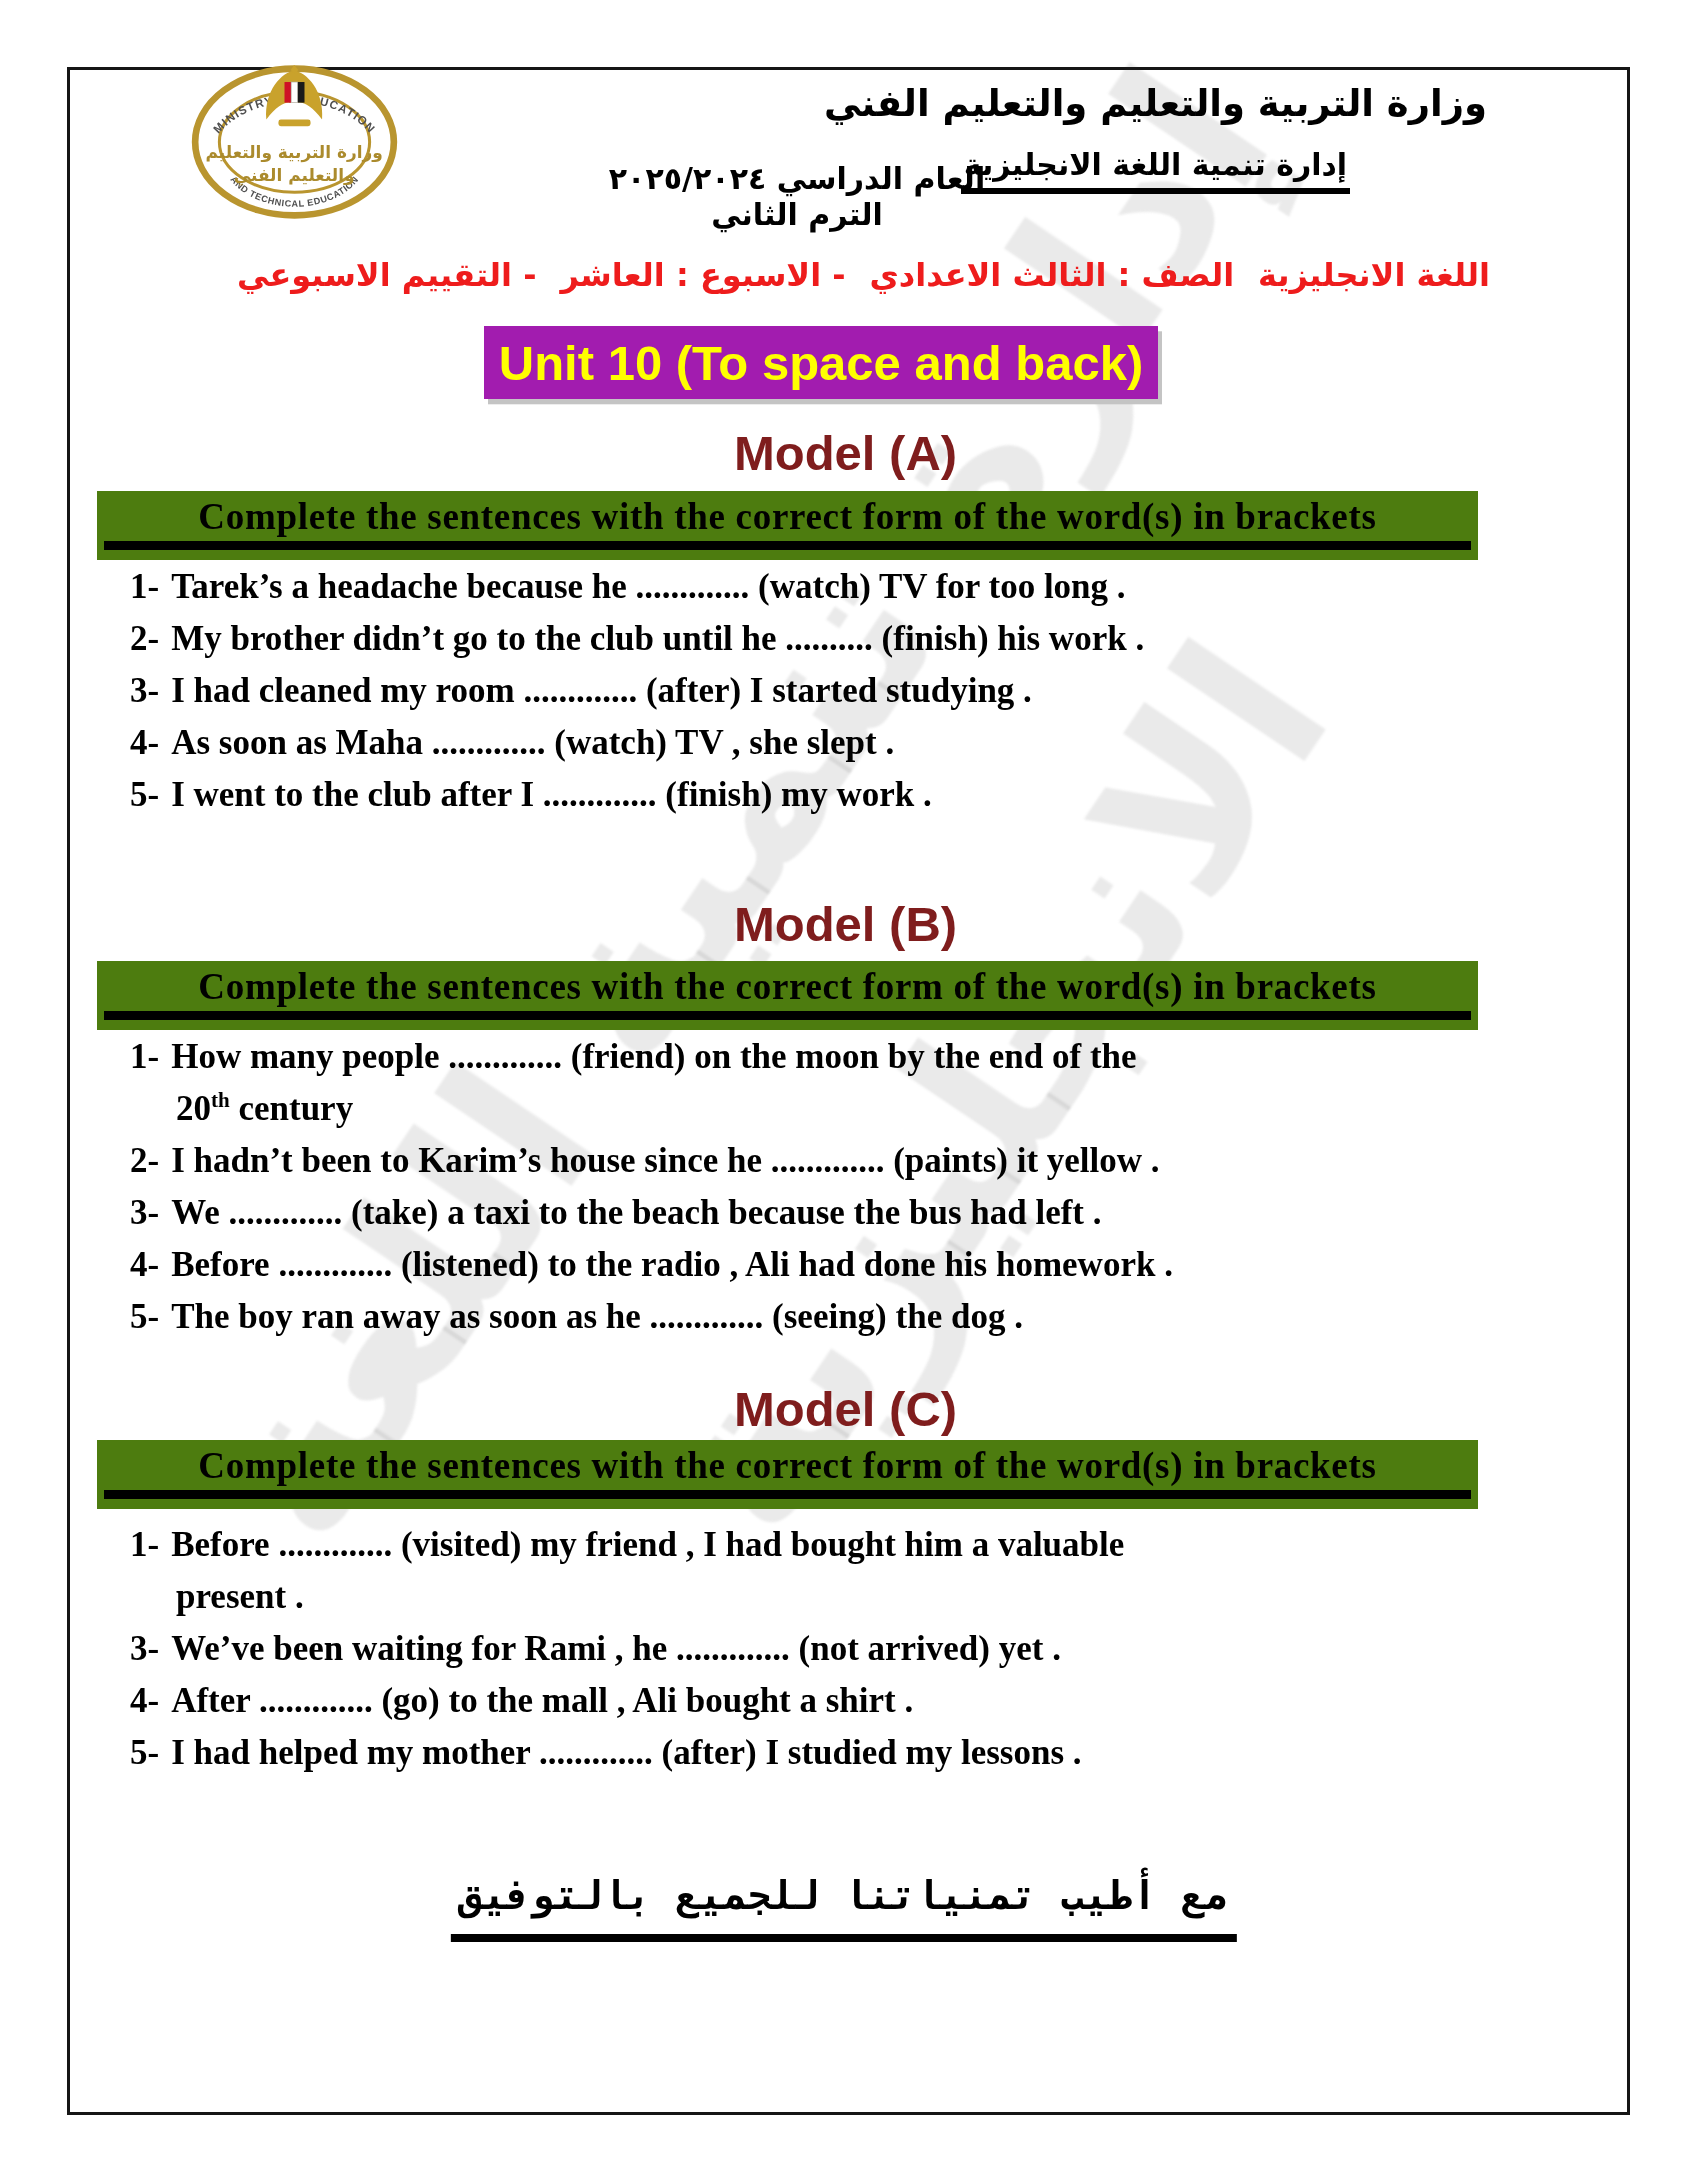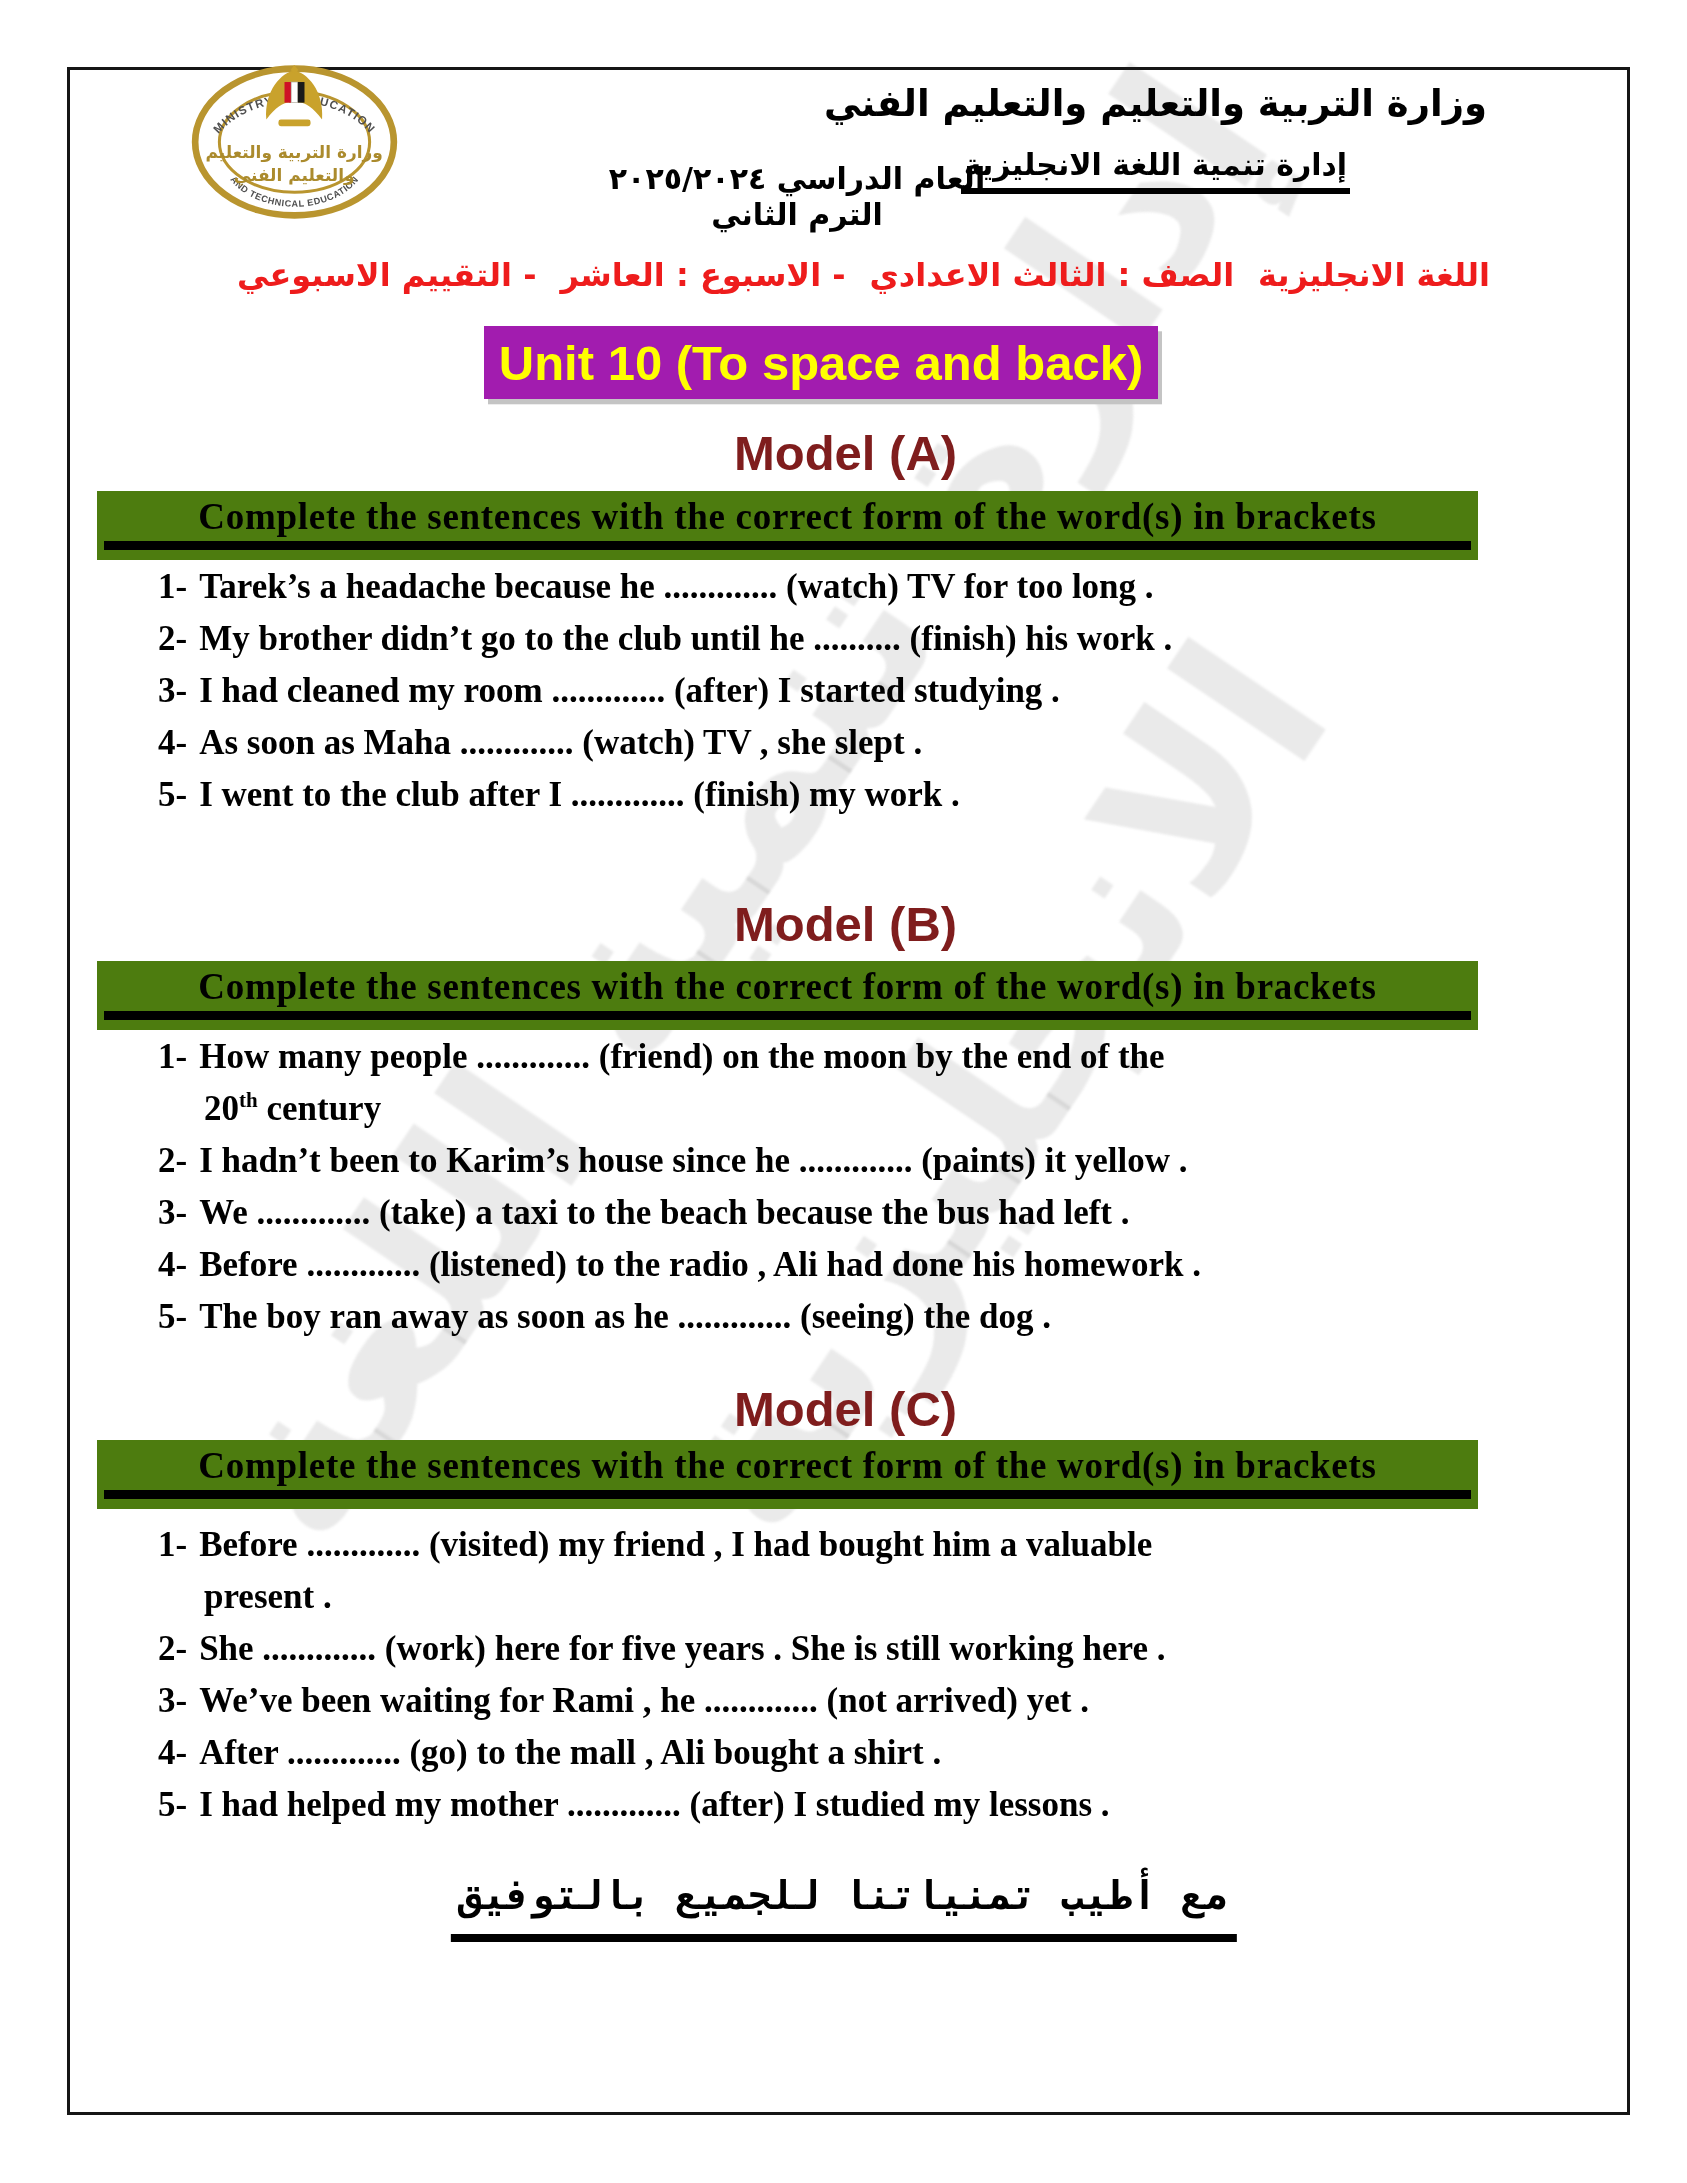--- a/index.html
+++ b/index.html
@@ -62,21 +62,21 @@
     position:absolute;left:97px;width:1381px;background:#4d7c0f;
     padding:5.3px 6.6px 10.6px 6.6px;box-sizing:border-box;
   }
   .yb-a{top:491px;} .yb-b{top:961px;} .yb-c{top:1440px;}
   .ybar-inner{
     border-bottom:9.3px solid #000;padding-bottom:2.6px;text-align:center;
     font-weight:bold;font-size:37px;line-height:42px;letter-spacing:0.7px;
     white-space:nowrap;overflow:hidden;
   }
   
-  .rows{position:absolute;left:130px;width:1416px;margin-left:28px;}
+  .rows{position:absolute;left:130px;width:1416px;}
   .rw-a{top:561px;} .rw-b{top:1031px;} .rw-c{top:1519px;}
   .sent{
     font-weight:bold;font-size:35px;line-height:52px;white-space:nowrap;color:#000;
   }
   .sent .num{display:inline-block;margin-right:12px;}
   .sent.wrap{padding-left:46px;}
   sup{font-size:60%;vertical-align:super;line-height:0;}
   
   .wish{
     position:absolute;top:1875px;left:50%;transform:translateX(-50%);
@@ -160,20 +160,19 @@
   <div class="sent"><span class="num">5-</span><span>The boy ran away as soon as he ............. (seeing) the dog .</span></div>
 </div>
 
 <div class="model-head mh-c">Model (C)</div>
 <div class="ybar yb-c">
   <div class="ybar-inner">Complete the sentences with the correct form of the word(s) in brackets</div>
 </div>
 <div class="rows rw-c">
   <div class="sent"><span class="num">1-</span><span>Before ............. (visited) my friend , I had bought him a valuable</span></div>
   <div class="sent wrap"><span>present .</span></div>
-  <div class="sent"><span class="num">2-</span><span>She ............. (work) here for five years . She is still working here .</span></div>
   <div class="sent"><span class="num">3-</span><span>We’ve been waiting for Rami , he ............. (not arrived) yet .</span></div>
   <div class="sent"><span class="num">4-</span><span>After ............. (go) to the mall , Ali bought a shirt .</span></div>
   <div class="sent"><span class="num">5-</span><span>I had helped my mother ............. (after) I studied my lessons .</span></div>
 </div>
 
 <div class="wish ar">مع أطيب تمنياتنا للجميع بالتوفيق</div>
 
 
 </body></html>

